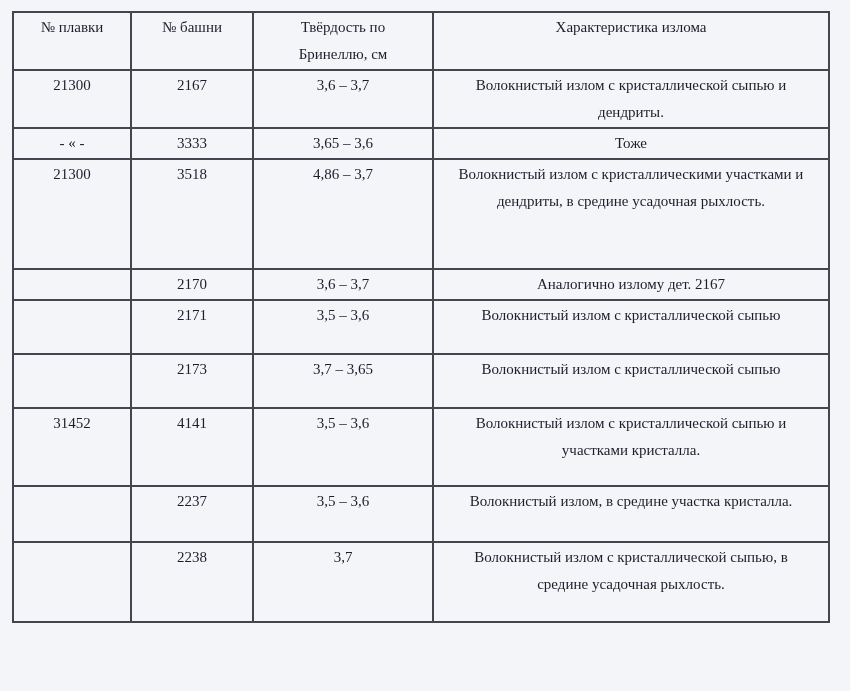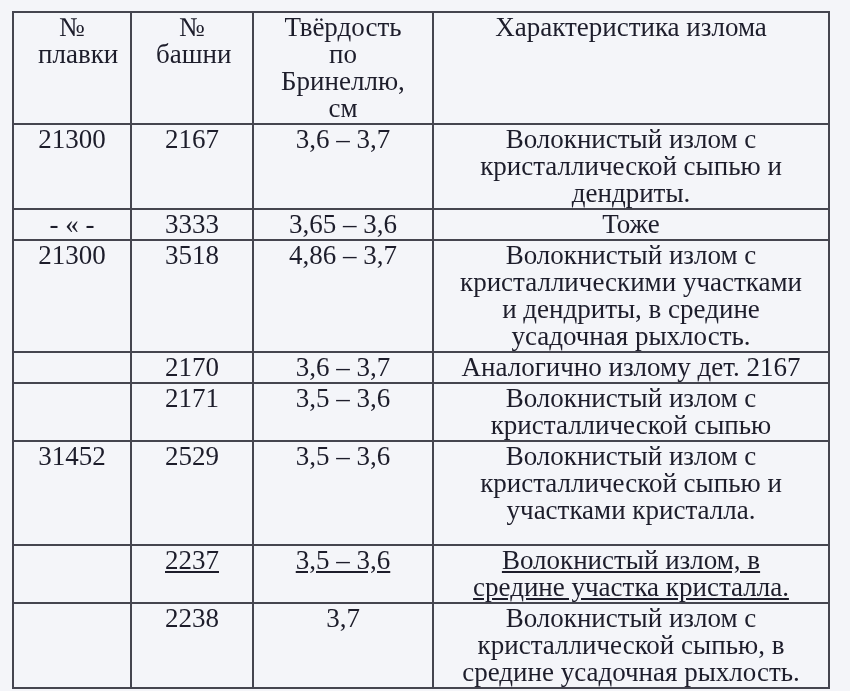--- a/index.html
+++ b/index.html
@@ -21,40 +21,40 @@
     top: 11px;
     width: 816px;
     border-collapse: collapse;
     table-layout: fixed;
   }
   table.fracture th,
   table.fracture td {
     border: 2px solid #45454f;
     vertical-align: top;
     text-align: center;
-    font-size: 27px;
+    font-size: 15px;
     line-height: 27px;
     font-weight: normal;
     padding: 1px 24px;
     overflow: hidden;
   }
   col.c-melt    { width: 118px; }
   col.c-tower   { width: 122px; }
   col.c-hard    { width: 180px; }
   col.c-frac    { width: 396px; }
   tr.rh-head { height: 50px; }
   tr.rh0 { height: 58px; }
   tr.rh1 { height: 26px; }
   tr.rh2 { height: 110px; }
   tr.rh3 { height: 29px; }
   tr.rh4 { height: 54px; margin-top: 37px; }
   tr.rh5 { height: 54px; }
   tr.rh6 { height: 54px; }
-  tr.rh7 { height: 104px; }
-  tr.rh8 { height: 56px; text-decoration: underline; }
+  tr.rh7 { height: 78px; }
+  tr.rh8 { height: 56px; }
   tr.rh9 { height: 80px; }
 </style>
 </head>
 <body>
 
 <table class="fracture">
   <colgroup>
     <col class="c-melt">
       <col class="c-tower">
       <col class="c-hard">
@@ -92,23 +92,29 @@
       <td>2170</td>
       <td>3,6 – 3,7</td>
       <td>Аналогично излому дет. 2167</td>
     </tr>
     <tr class="rh4">
       <td></td>
       <td>2171</td>
       <td>3,5 – 3,6</td>
       <td>Волокнистый излом с кристаллической сыпью</td>
     </tr>
+    <tr class="rh6">
+      <td></td>
+      <td>2173</td>
+      <td>3,7 – 3,65</td>
+      <td>Волокнистый излом с кристаллической сыпью</td>
+    </tr>
     <tr class="rh7">
       <td>31452</td>
-      <td>2529</td>
+      <td>4141</td>
       <td>3,5 – 3,6</td>
       <td>Волокнистый излом с кристаллической сыпью и участками кристалла.</td>
     </tr>
     <tr class="rh8">
       <td></td>
       <td>2237</td>
       <td>3,5 – 3,6</td>
       <td>Волокнистый излом, в средине участка кристалла.</td>
     </tr>
     <tr class="rh9">

